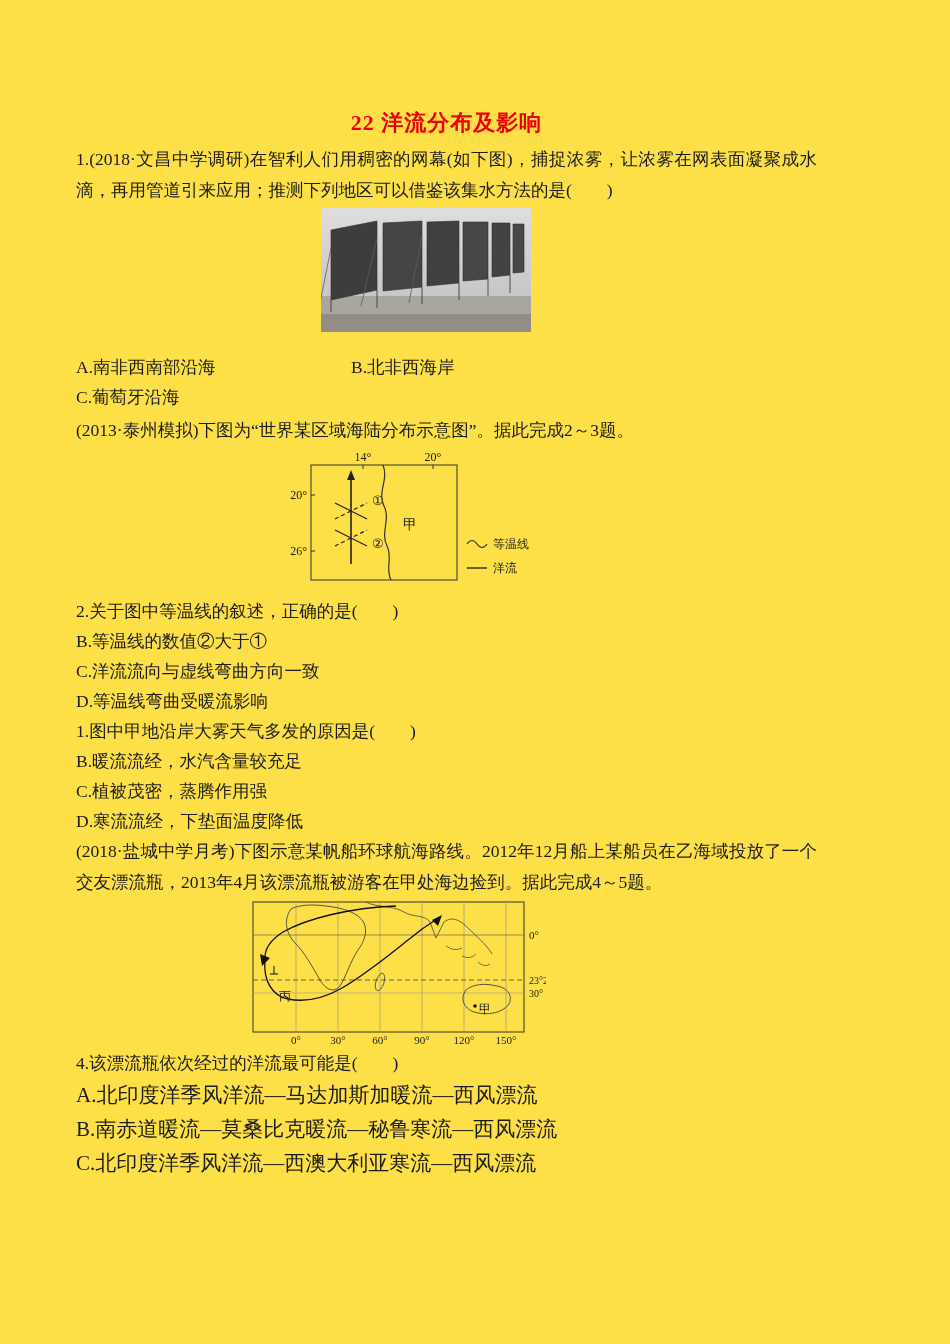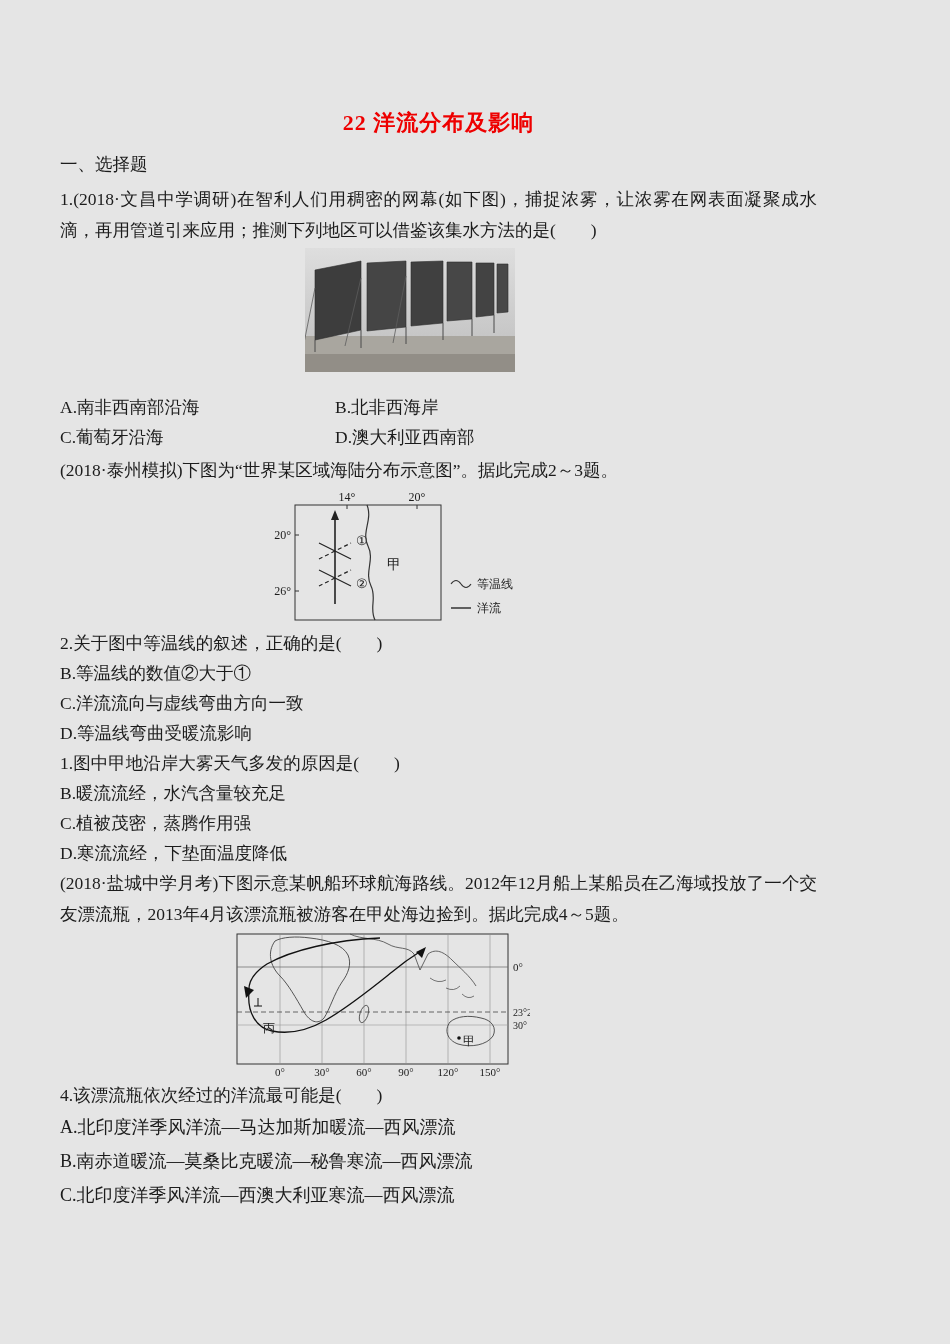--- a/index.html
+++ b/index.html
@@ -1,52 +1,51 @@
 <!DOCTYPE html>
 <html><head>
 <meta charset="utf-8">
 <style>
   * { margin:0; padding:0; box-sizing:border-box; }
   html,body { background:#ffffff; }
   body { font-family:"Liberation Serif", serif; color:#1c1c1c; }
   .page {
     position:relative; width:950px; height:1344px; margin:0 auto;
-    background:#e5e5e5; overflow:hidden;
-    padding:108px 133px 0 60px;
+    background:#fde047; overflow:hidden;
+    padding:108px 133px 0 76px;
   }
   .title {
     text-align:center; color:#ee0000; font-weight:700;
     font-size:22px; line-height:30px; letter-spacing:1px;
   }
   .section-line { margin-top:12px; font-size:17.5px; line-height:28px; }
   .stem { margin-top:6px; font-size:17.5px; line-height:31px; text-align:justify; }
   .stem.tight { margin-top:3px; }
   .photo-wrap { margin:2px 0 0 245px; width:210px; height:124px; }
   .opt-grid {
     margin-top:20px; display:grid; grid-template-columns:275px 1fr;
     font-size:17.5px; line-height:30px;
   }
   .qline { font-size:17.5px; line-height:30px; }
-  .q4line { font-size:18px; line-height:34px; }
+  .q4line { font-size:21px; line-height:34px; }
   .diagram1 { margin-top:6px; height:132px; position:relative; }
   .diagram1 svg { position:absolute; left:195px; top:0; }
   .diagram2 { margin-top:2px; height:146px; position:relative; }
   .diagram2 svg { position:absolute; left:170px; top:0; }
   .mt2 { margin-top:2px; }
-  .mt4 { margin-top:4px; }
+  .mt4 { margin-top:12px; }
   svg text { font-family:"Liberation Serif", serif; fill:#1c1c1c; }
 </style>
 </head>
 <body>
 
 <div class="page">
 
   <div class="title">22 洋流分布及影响</div>
 
-  <div class="section-line">一、选择题</div>
 
   <p class="stem">1.(2018·文昌中学调研)在智利人们用稠密的网幕(如下图)，捕捉浓雾，让浓雾在网表面凝聚成水滴，再用管道引来应用；推测下列地区可以借鉴该集水方法的是(　　)</p>
 
   <div class="photo-wrap">
     <svg width="210" height="124" viewBox="0 0 210 124">
       <defs>
         <linearGradient id="sky" x1="0" y1="0" x2="0" y2="1">
           <stop offset="0" stop-color="#dedede"></stop>
           <stop offset="0.7" stop-color="#c7c7c7"></stop>
           <stop offset="1" stop-color="#b6b6b6"></stop>
@@ -76,24 +75,23 @@
         <line x1="56" y1="30" x2="40" y2="98"></line>
         <line x1="101" y1="28" x2="88" y2="95"></line>
       </g>
     </svg>
   </div>
 
   <div class="opt-grid">
     <span class="opt">A.南非西南部沿海</span>
     <span class="opt">B.北非西海岸</span>
     <span class="opt">C.葡萄牙沿海</span>
-    <span class="opt">D.澳大利亚西南部</span>
   </div>
 
-  <p class="stem tight">(2018·泰州模拟)下图为“世界某区域海陆分布示意图”。据此完成2～3题。</p>
+  <p class="stem tight">(2013·泰州模拟)下图为“世界某区域海陆分布示意图”。据此完成2～3题。</p>
 
   <div class="diagram1">
     <svg width="270" height="132" viewBox="0 0 270 132">
       <rect x="40" y="13" width="146" height="115" fill="none" stroke="#333" stroke-width="1"></rect>
       <line x1="92" y1="13" x2="92" y2="17" stroke="#333"></line>
       <line x1="162" y1="13" x2="162" y2="17" stroke="#333"></line>
       <text x="92" y="9" text-anchor="middle" font-size="12">14°</text>
       <text x="162" y="9" text-anchor="middle" font-size="12">20°</text>
       <line x1="40" y1="43" x2="44" y2="43" stroke="#333"></line>
       <line x1="40" y1="99" x2="44" y2="99" stroke="#333"></line>

